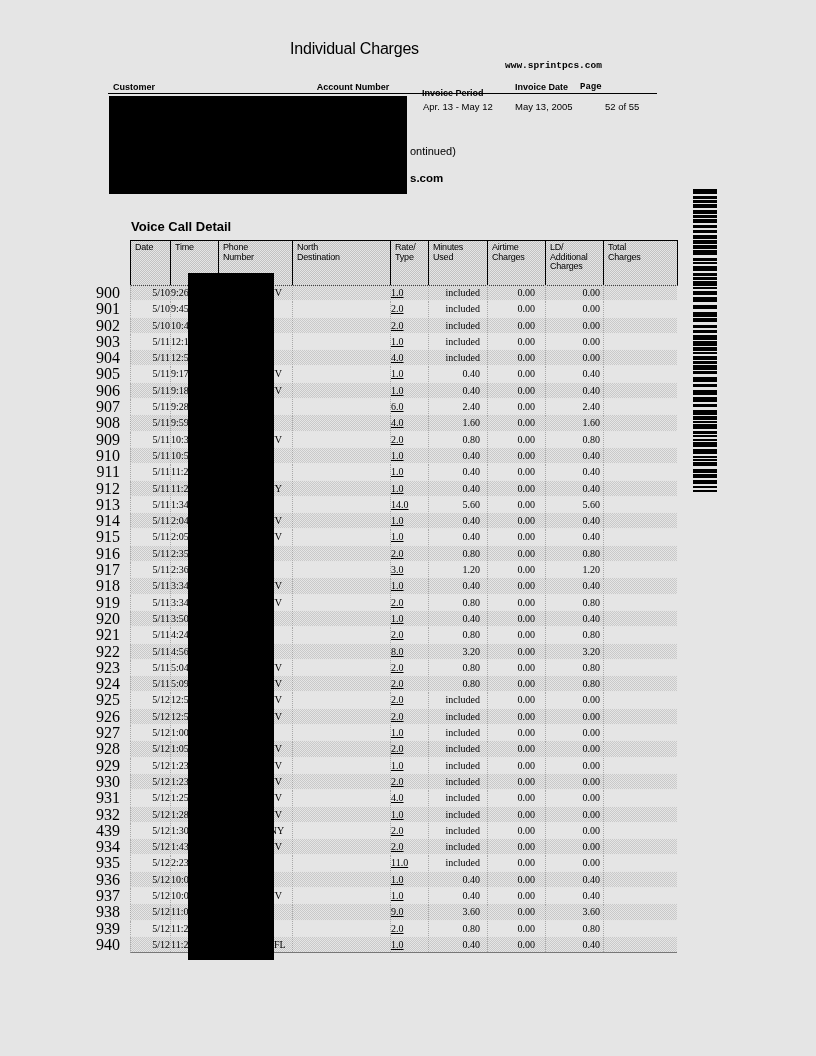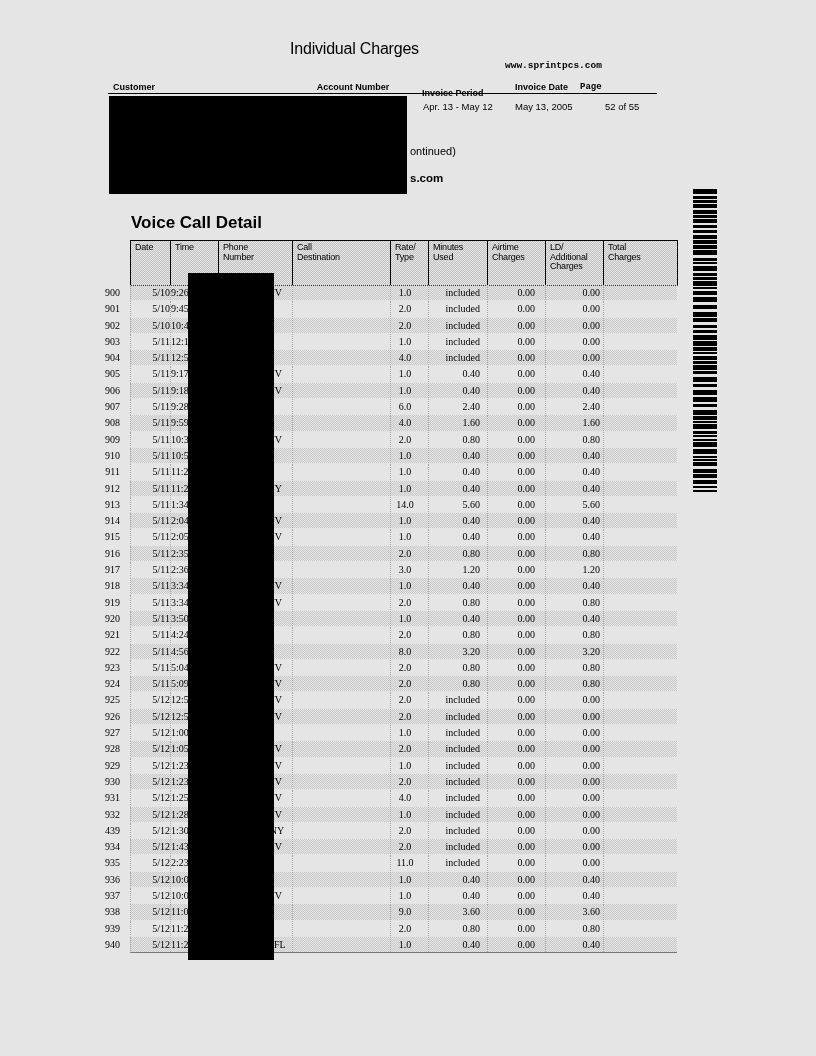--- a/index.html
+++ b/index.html
@@ -31,21 +31,21 @@
 
   .redact-top { left:109px; top:96px; width:298px; height:98px; background:#000; }
   .frag-continued { left:410px; top:145px; font-size:11px; }
   .frag-site      { left:410px; top:172px; font-size:11.5px; font-weight:700; }
 
   
   .barcode { left:693px; top:189px; width:24px; height:304px; }
   .barcode .bar { width:100%; background:#000; }
 
   
-  .section-title { left:131px; top:213px; font-size:17px; font-weight:700; }
+  .section-title { left:131px; top:219px; font-size:13px; font-weight:700; }
 
   
   .halftone {
     background-image: repeating-conic-gradient(#c9c9c9 0% 25%, rgba(255,255,255,0) 0% 50%);
     background-size: 2px 2px;
   }
   .thead {
     left:130px; top:240px; width:547px; height:44px;
     display:grid; grid-template-columns:40px 48px 74px 98px 38px 59px 58px 58px 74px;
     border-top:1.5px solid #000; border-left:1.5px solid #000; border-bottom:1px solid #444;
@@ -54,35 +54,35 @@
     font-size:9px; line-height:9.5px; letter-spacing:-0.2px;
   }
   .thead > div {
     border-right:1.5px solid #000;
     padding:2px 0 0 4px; white-space:pre-line;
   }
   .tbody { left:95px; top:285px; width:582px; }
   .trow { display:flex; height:16.3px; }
   .rownum {
     width:25px; text-align:right; padding-right:10px;
-    font-family:"Liberation Serif", serif; font-size:10px; line-height:16.3px;
+    font-family:"Liberation Serif", serif; font-size:16px; line-height:16.3px;
   }
   .rowgrid {
     width:547px; display:grid;
     grid-template-columns:40px 48px 74px 98px 38px 59px 58px 58px 74px;
     border-left:1px dotted #a9a9a9; border-bottom:1px solid #e4e4e4;
     font-family:"Liberation Serif", serif; font-size:10px; line-height:15.5px;
     box-sizing:border-box;
   }
   .trow:last-child .rowgrid { border-bottom:1px solid #777; }
   .rowgrid > div { border-right:1px dotted #a9a9a9; overflow:hidden; white-space:nowrap; }
   .c-date { padding-left:4px;text-align:right; }
   .c-time { text-align:right; padding-right:28px; }
   .c-dest { padding-left:3px; }
-  .c-min  { text-align:center; padding-right:9px; }
+  .c-min  { text-align:left; padding-right:9px;text-decoration:underline; }
   .c-air  { text-align:right; padding-right:7px; }
   .c-ld   { text-align:right; padding-right:10px; }
   .c-tot  { text-align:right; padding-right:3px; }
 
   .redact-table { left:188px; top:273px; width:86px; height:687px; background:#000; }
 </style>
 </head>
 <body>
 
 <div class="page">
@@ -166,21 +166,21 @@
       <div class="bar" style="height: 2px; margin-bottom: 1px;"></div>
     </div>
 
   <div class="abs section-title">Voice Call Detail</div>
 
   <div class="abs thead">
     <div>Date</div>
     <div>Time</div>
     <div>Phone
 Number</div>
-    <div>Call
+    <div>North
 Destination</div>
     <div>Rate/
 Type</div>
     <div>Minutes
 Used</div>
     <div>Airtime
 Charges</div>
     <div>LD/
 Additional
 Charges</div>

